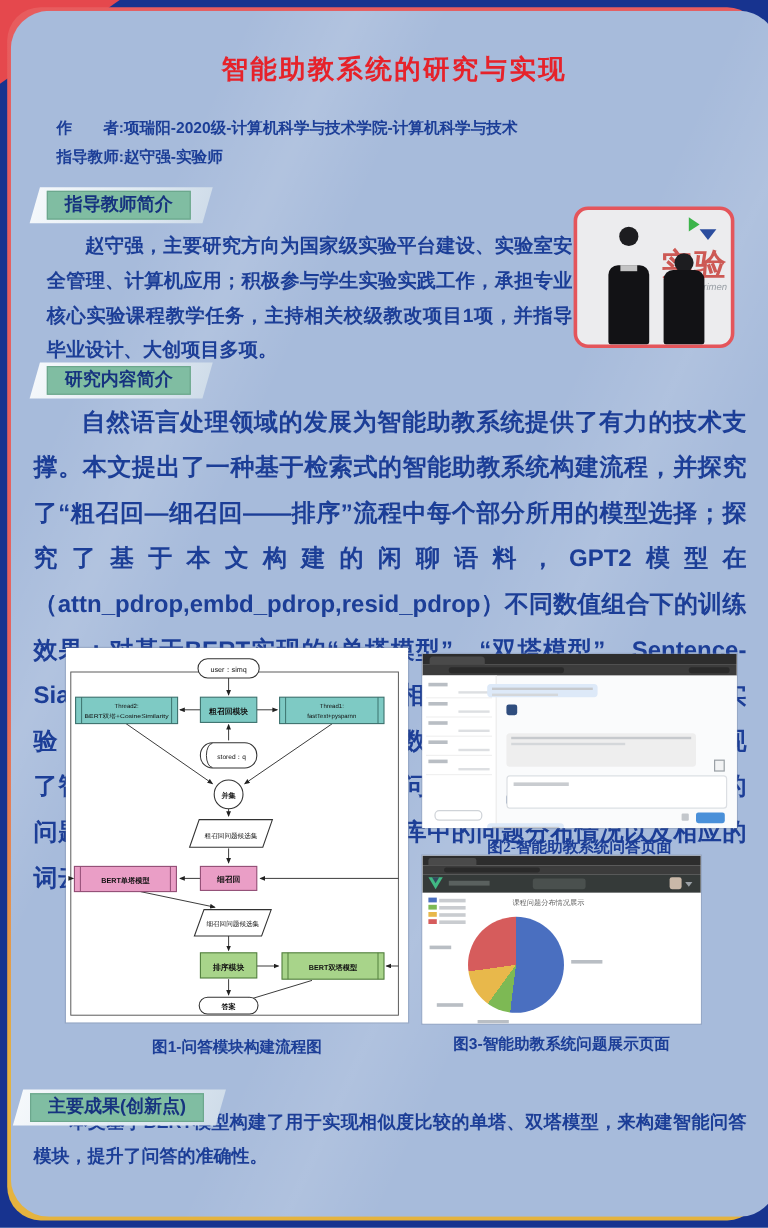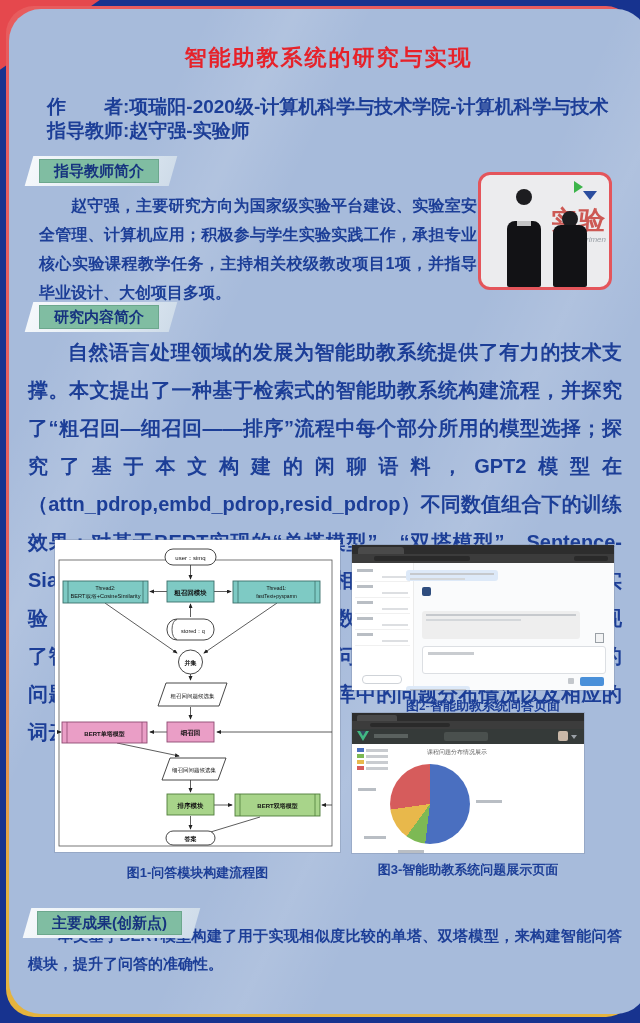--- a/index.html
+++ b/index.html
@@ -21,34 +21,34 @@
     position:relative;width:100%;height:100%;border-radius:32px;overflow:hidden;
     background:
       linear-gradient(115deg,rgba(255,255,255,0) 18%,rgba(255,255,255,.12) 26%,rgba(255,255,255,0) 33%,rgba(255,255,255,0) 55%,rgba(255,255,255,.10) 63%,rgba(255,255,255,0) 70%),
       #a7bbdb;
     padding-left: 17px;
   }
   .page-title{
     position:absolute;top:34px;left:0;width:100%;text-align:center;
     color:#e6222a;font-size:22px;font-weight:bold;letter-spacing:2px;
   }
-  .meta{position:absolute;left:38px;top:86px;color:#1c3e97;font-size:19px;font-weight:bold;line-height:24px;white-space:pre;}
+  .meta{position:absolute;left:38px;top:86px;color:#1c3e97;font-size:13px;font-weight:bold;line-height:24px;white-space:pre;}
   .sec-label{position:absolute;height:24px;z-index:3;text-align:center;}
   .sec-label .backing{
     position:absolute;left:-10px;top:-3px;right:-14px;bottom:-3px;
     background:linear-gradient(100deg,#f5f8fb 0%,#dfe9f2 60%,#cfdce9 100%);
     transform:skewX(-16deg);
   }
   .sec-label .chip{
     position:relative;display:inline-block;background:#80bda2;border:1px solid #6ca78d;
     color:#16337f;font-size:15px;font-weight:bold;line-height:22px;padding:0 14px;
   }
   .label-teacher{left:30px;top:150px;}
   .label-research{left:30px;top:296px;}
-  .label-results{left:28px;top:902px;}
+  .label-results{left:16px;top:902px;}
   .body-text{color:#1c3e97;font-weight:bold;text-align:justify;}
   .teacher-p{position:absolute;left:30px;top:182px;width:438px;font-size:16px;line-height:29px;text-indent:2em;margin:0;}
   .research-p{position:absolute;left:19px;top:324px;width:594px;font-size:20px;line-height:38px;text-indent:2em;margin:0;}
   .results-p{position:absolute;left:19px;top:913px;width:594px;font-size:15px;line-height:28px;text-indent:2em;margin:0;}
   .photo{
     position:absolute;left:469px;top:163px;width:134px;height:118px;
     border:3px solid #e4555b;border-radius:12px;background:#ececee;overflow:hidden;box-sizing:border-box;
   }
   .photo .wall-text{position:absolute;right:2px;top:28px;color:#c8403a;font-size:26px;font-weight:bold;letter-spacing:2px;opacity:.85;}
   .photo .wall-sub{position:absolute;right:3px;top:60px;color:#9aa0a6;font-size:8px;font-style:italic;}

